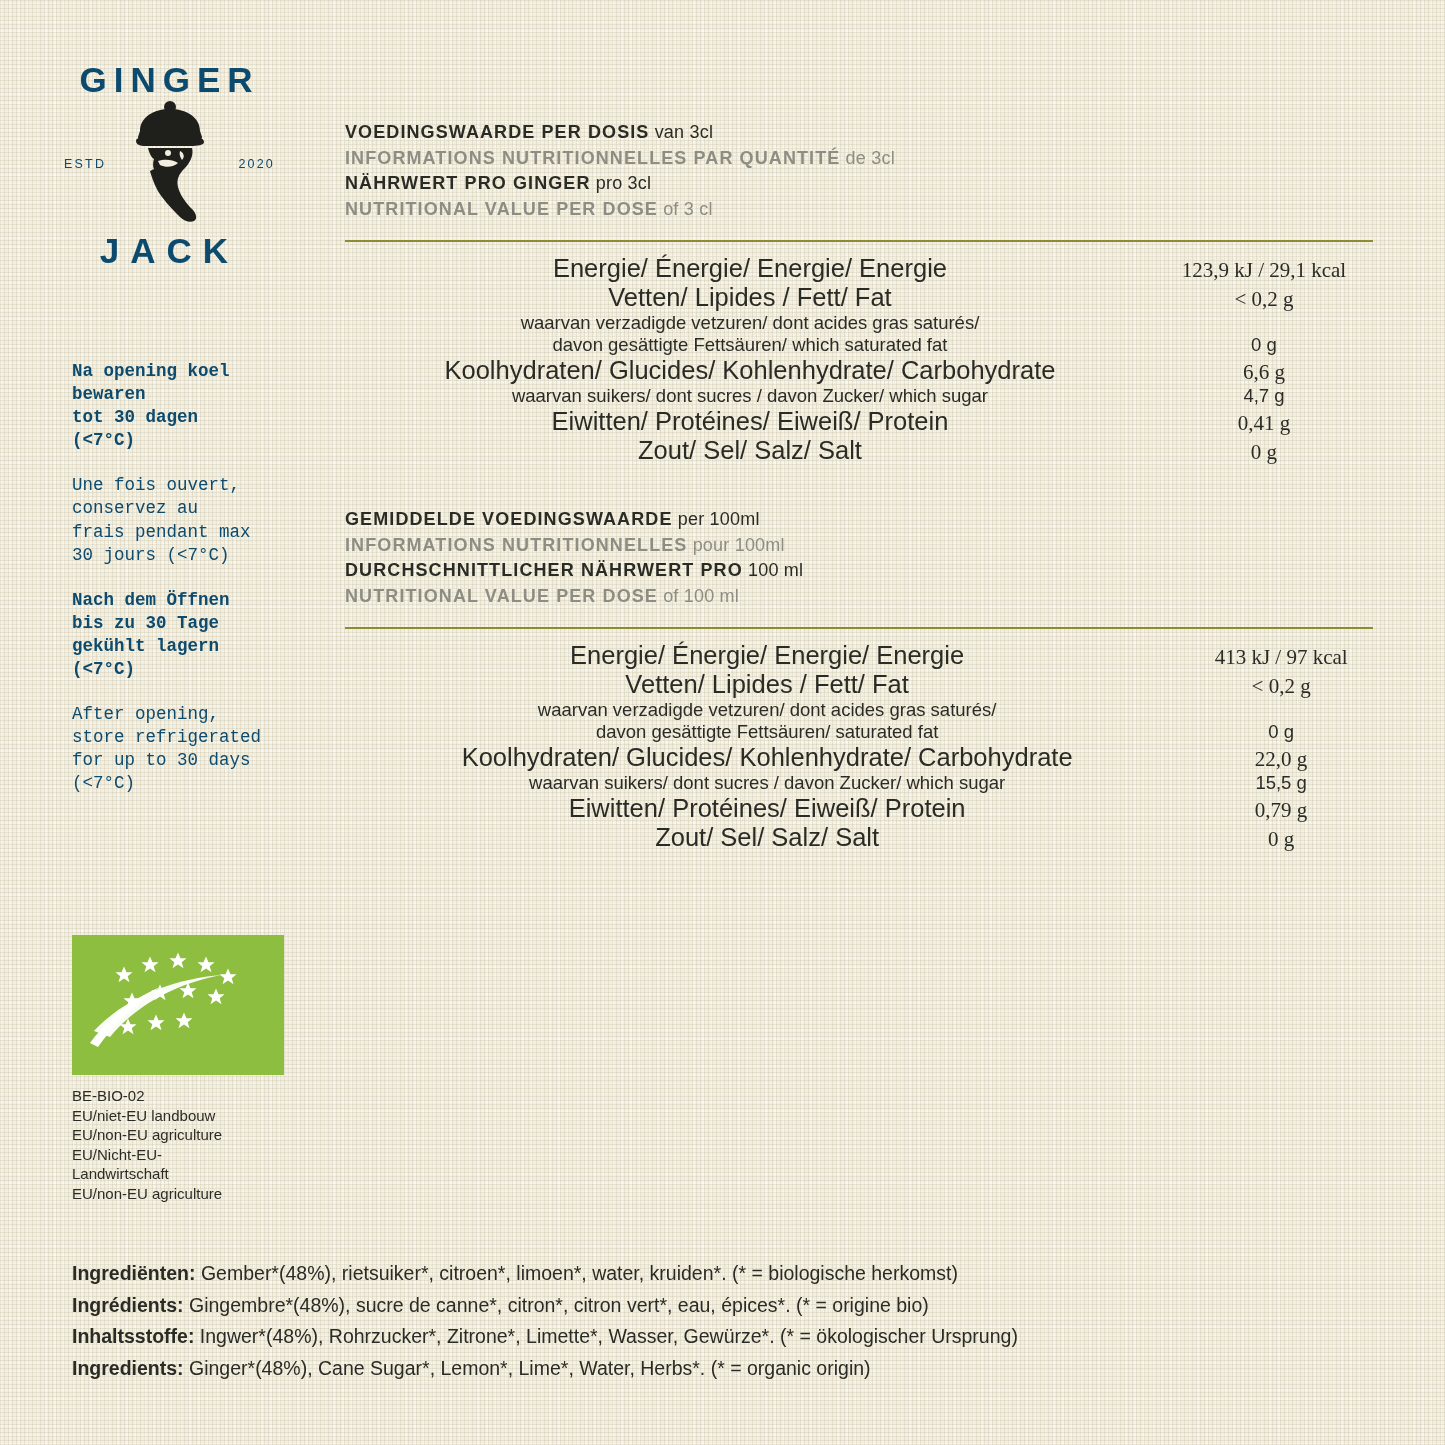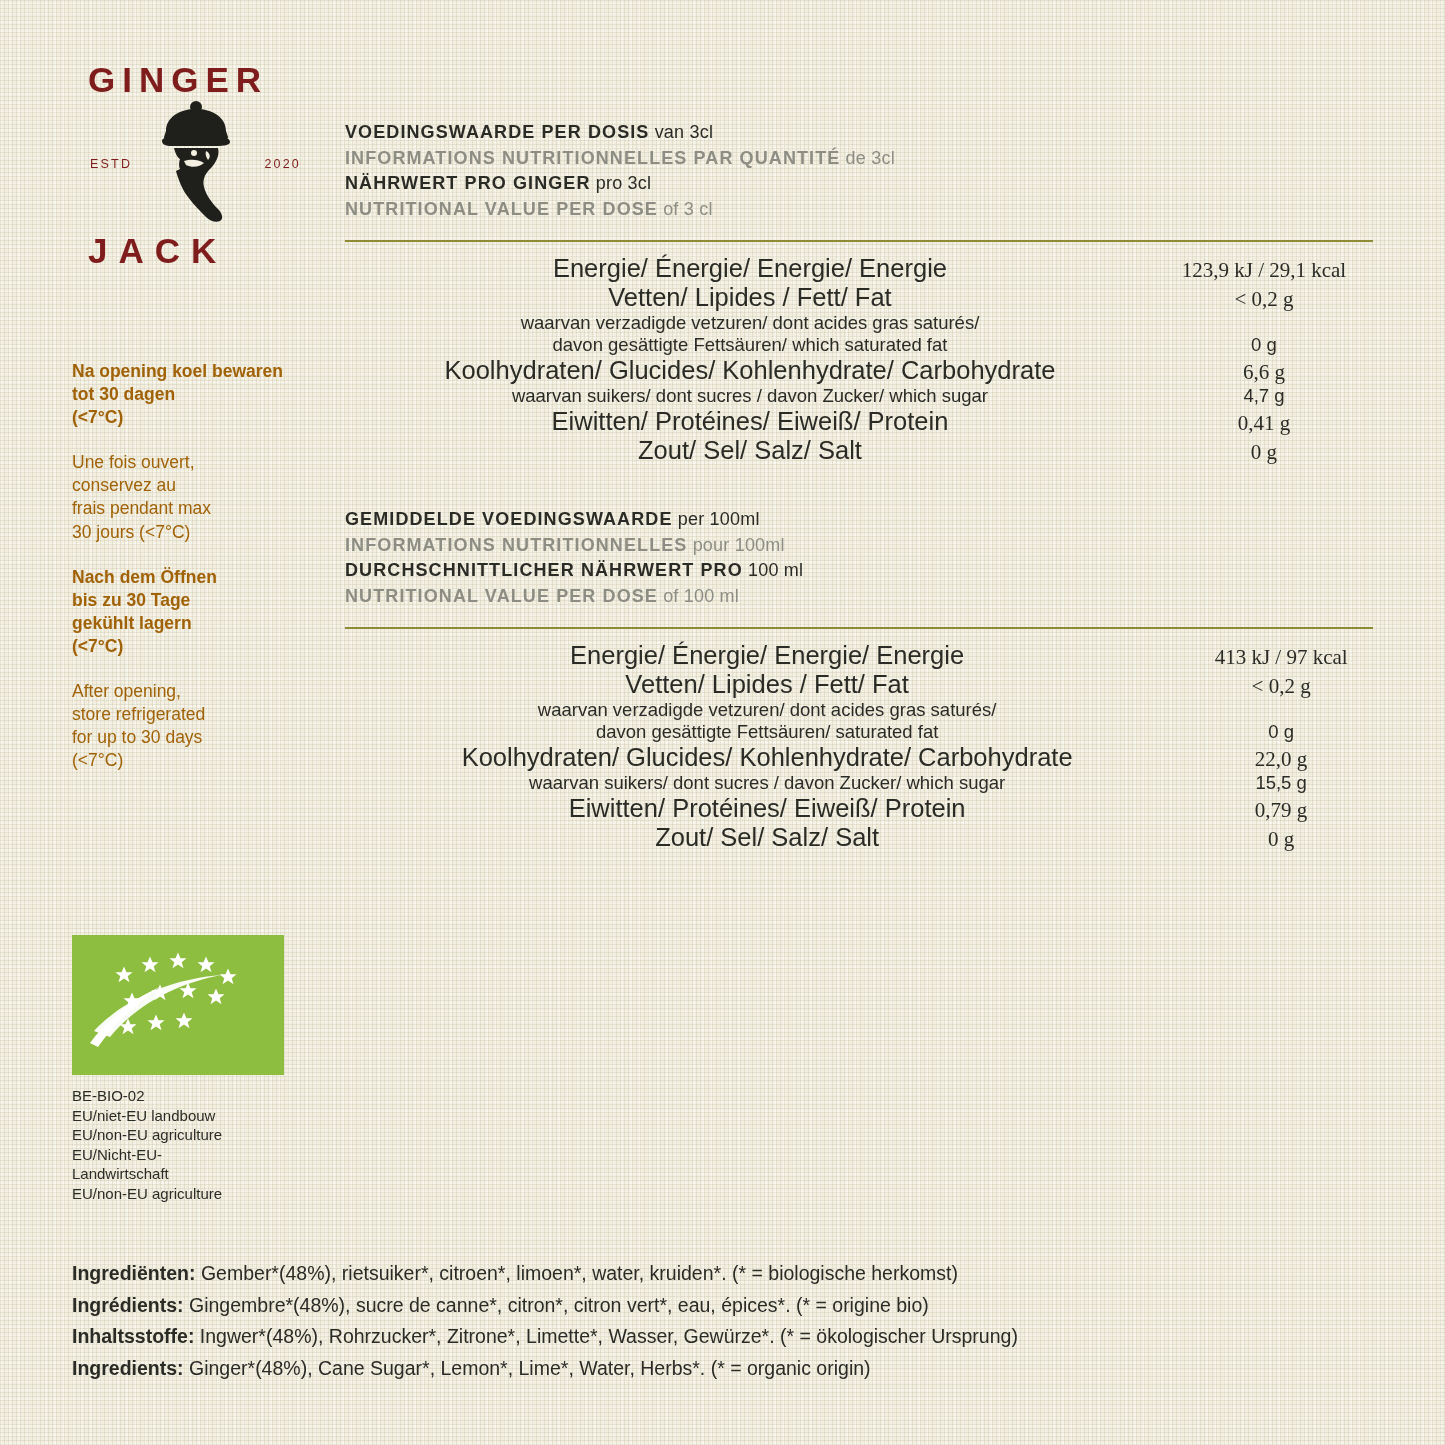--- a/index.html
+++ b/index.html
@@ -31,24 +31,25 @@
   .page {
     position: relative;
     z-index: 1;
     width: 1445px;
     height: 1445px;
   }
 
   
   .logo {
     position: absolute;
-    left: 88px;
+    left: 62px;
     top: 62px;
     width: 215px;
-    color: #7f1d1d;
+    text-align: center;
+    color: #0c4a6e;
   }
   .logo-word {
     font-family: "Liberation Sans", sans-serif;
     font-weight: bold;
     font-size: 35px;
     letter-spacing: 7px;
     line-height: 1;
   }
   .logo-word.bottom {
     font-size: 35px;
@@ -76,24 +77,24 @@
   }
   .logo-estd { left: 2px; }
   .logo-year { right: 2px; }
 
   
   .storage {
     position: absolute;
     left: 72px;
     top: 360px;
     width: 215px;
-    font-family: Liberation Sans, sans-serif;
+    font-family: Liberation Mono, monospace;
     font-size: 17.5px;
     line-height: 1.32;
-    color: #a16207;
+    color: #0c4a6e;
   }
   .storage p { margin: 0 0 22px 0; }
   .storage p.bold { font-weight: bold; }
 
   
   .eu-logo {
     position: absolute;
     left: 72px;
     top: 935px;
     width: 212px;

